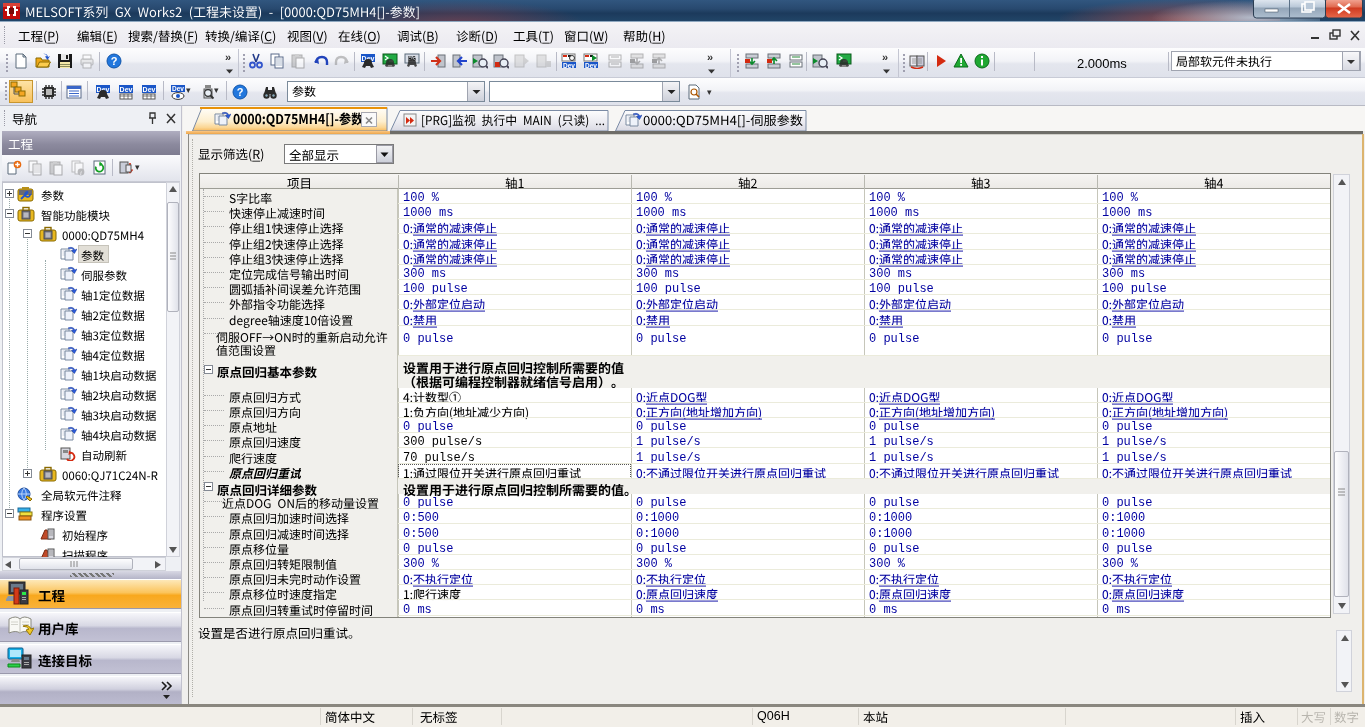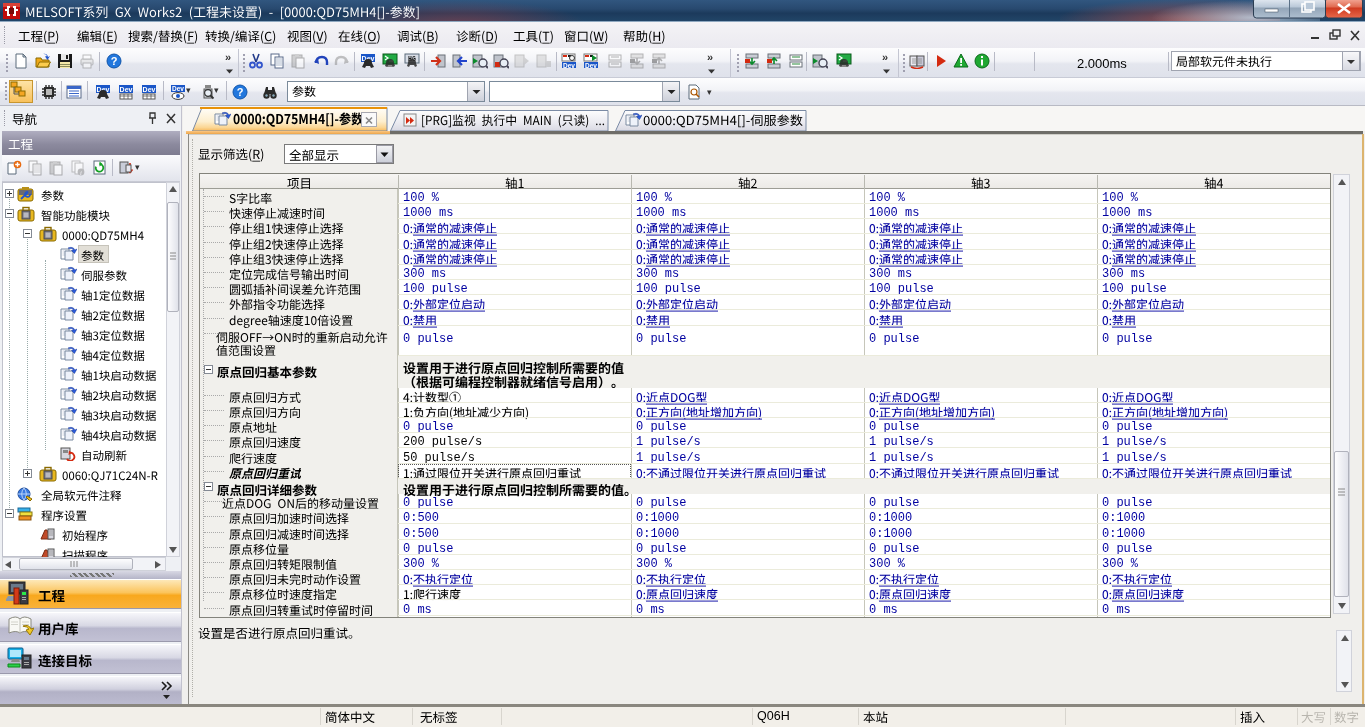--- a/index.html
+++ b/index.html
@@ -2049,37 +2049,37 @@
       <g transform="translate(0,12) scale(0.012,0.012)" fill="#000">
         <use href="#r539f" x="0"></use>
         <use href="#r70b9" x="1000"></use>
         <use href="#r56de" x="2000"></use>
         <use href="#r5f52" x="3000"></use>
         <use href="#r901f" x="4000"></use>
         <use href="#r5ea6" x="5000"></use>
       </g>
     </svg>
   </div>
-<div class="ab" style="left:403px;top:435.5px;font-size:12px;font-family:'Liberation Mono',monospace;line-height:1.1;color:#000;white-space:pre">200 pulse/s</div>
+<div class="ab" style="left:403px;top:435.5px;font-size:12px;font-family:'Liberation Mono',monospace;line-height:1.1;color:#000;white-space:pre">300 pulse/s</div>
 <div class="ab" style="left:636px;top:435.5px;font-size:12px;font-family:'Liberation Mono',monospace;line-height:1.1;color:#0000a0;white-space:pre">1 pulse/s</div>
 <div class="ab" style="left:869px;top:435.5px;font-size:12px;font-family:'Liberation Mono',monospace;line-height:1.1;color:#0000a0;white-space:pre">1 pulse/s</div>
 <div class="ab" style="left:1102px;top:435.5px;font-size:12px;font-family:'Liberation Mono',monospace;line-height:1.1;color:#0000a0;white-space:pre">1 pulse/s</div>
 <div class="ab" style="left:398px;top:447.2px;width:932px;height:1px;background:#ebebdb"></div>
 <div class="ab" style="left:204px;top:456px;width:20px;height:1px;border-top:1px dotted #aaa"></div>
 <div class="ab" style="left:229px;top:451px">
     <svg class="zt" width="48" height="17" viewBox="0 0 48 17">
       <g transform="translate(0,12) scale(0.012,0.012)" fill="#000">
         <use href="#r722c" x="0"></use>
         <use href="#r884c" x="1000"></use>
         <use href="#r901f" x="2000"></use>
         <use href="#r5ea6" x="3000"></use>
       </g>
     </svg>
   </div>
-<div class="ab" style="left:403px;top:451.5px;font-size:12px;font-family:'Liberation Mono',monospace;line-height:1.1;color:#000;white-space:pre">50 pulse/s</div>
+<div class="ab" style="left:403px;top:451.5px;font-size:12px;font-family:'Liberation Mono',monospace;line-height:1.1;color:#000;white-space:pre">70 pulse/s</div>
 <div class="ab" style="left:636px;top:451.5px;font-size:12px;font-family:'Liberation Mono',monospace;line-height:1.1;color:#0000a0;white-space:pre">1 pulse/s</div>
 <div class="ab" style="left:869px;top:451.5px;font-size:12px;font-family:'Liberation Mono',monospace;line-height:1.1;color:#0000a0;white-space:pre">1 pulse/s</div>
 <div class="ab" style="left:1102px;top:451.5px;font-size:12px;font-family:'Liberation Mono',monospace;line-height:1.1;color:#0000a0;white-space:pre">1 pulse/s</div>
 <div class="ab" style="left:398px;top:463.2px;width:932px;height:1px;background:#ebebdb"></div>
 <div class="ab" style="left:204px;top:471px;width:20px;height:1px;border-top:1px dotted #aaa"></div>
 <div class="ab" style="left:229px;top:466px">
     <svg class="zt" width="72" height="17" viewBox="0 0 72 17">
       <g transform="translate(0,12) scale(0.012,0.012) skewX(-14)" fill="#000">
         <use href="#b539f" x="0"></use>
         <use href="#b70b9" x="1000"></use>

